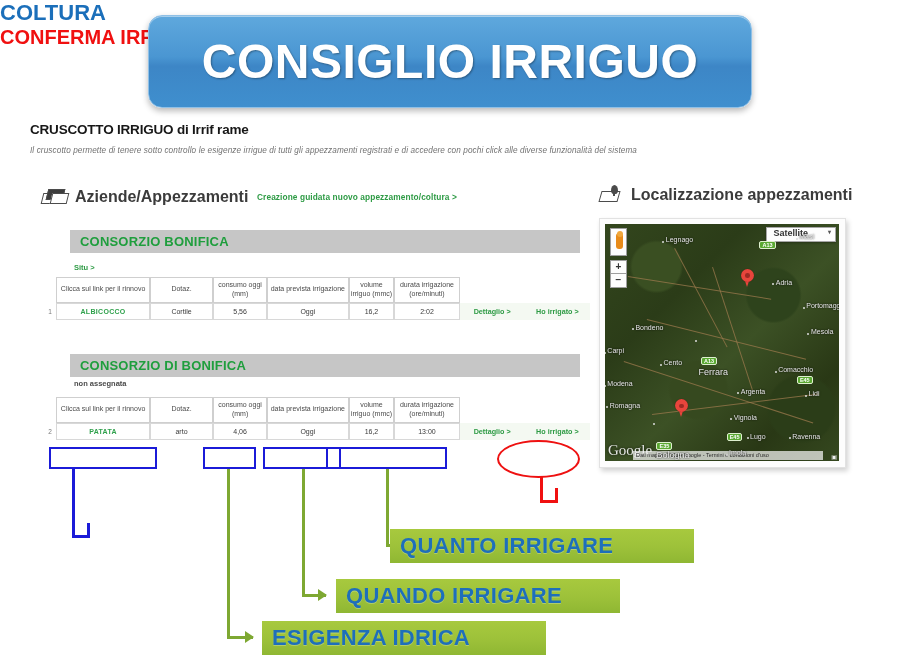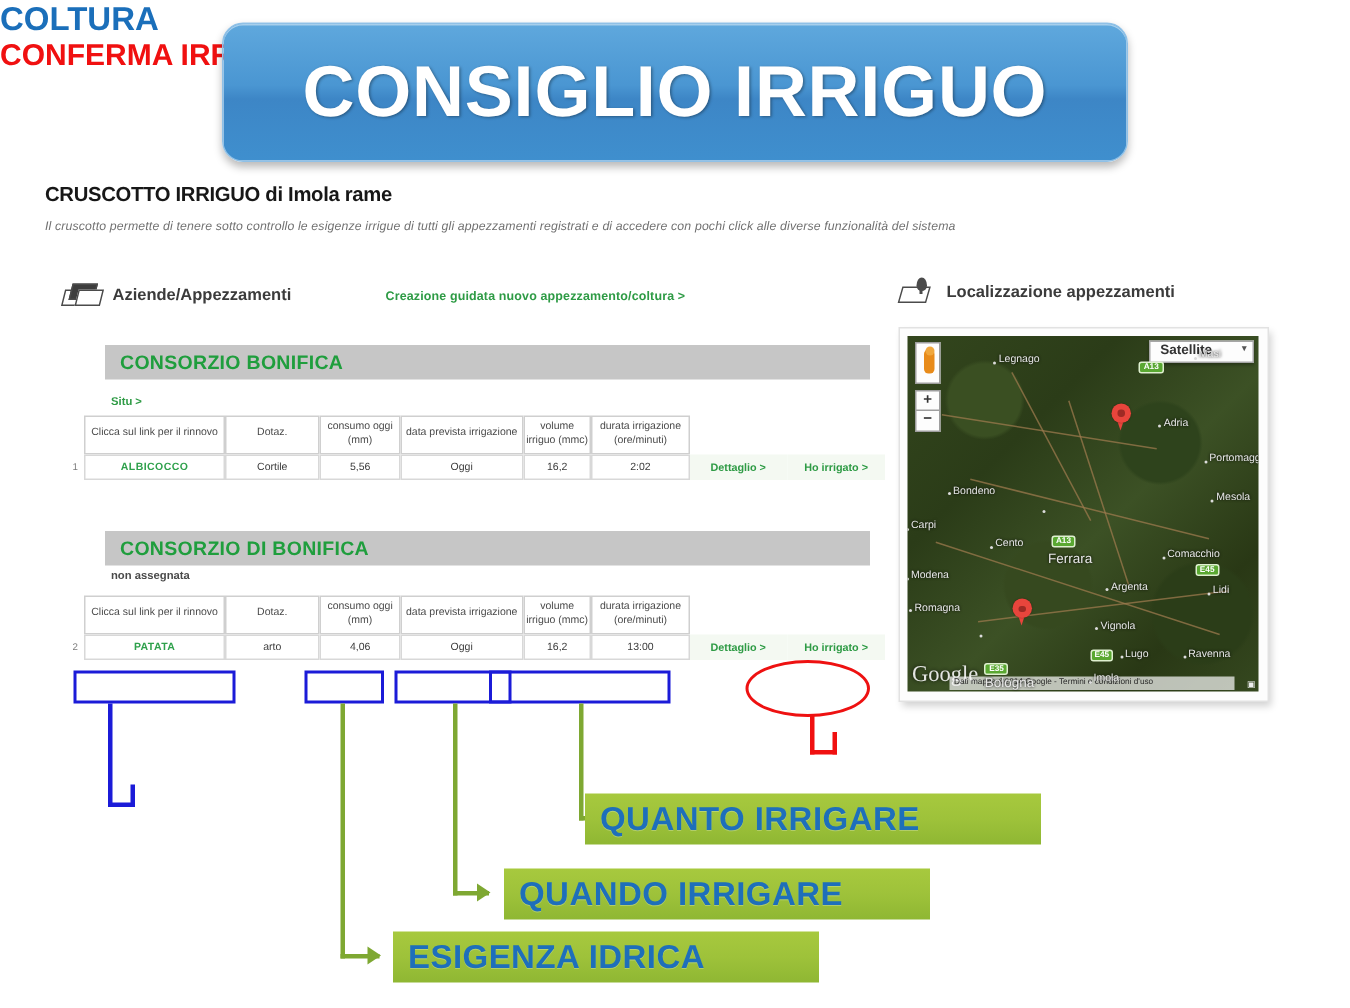--- a/index.html
+++ b/index.html
@@ -34,21 +34,21 @@
     letter-spacing:-.2px;
   }
   #doc-subheading {
     position:absolute; left:30px; top:146px; width:830px;
     font-size:8.2px; font-style:italic; color:#575757;
     letter-spacing:.1px; filter:blur(.35px); opacity:.85;
   }
 
   
   .sec-head { position:absolute; display:flex; align-items:center; gap:7px; }
-  .sec-head .lbl { font-size:11px; font-weight:bold; color:#3b3b3b; }
+  .sec-head .lbl { font-size:16px; font-weight:bold; color:#3b3b3b; }
   #sec-aziende { left:42px; top:188px; }
   #sec-localizz { left:600px; top:185px; }
   #wizard-link {
     position:absolute; left:257px; top:192px;
     font-size:8.3px; color:#2e9b45; font-weight:bold; letter-spacing:.1px;
     filter:blur(.25px);
   }
 
   .ic { display:inline-block; position:relative; }
   .ic-cards { width:26px; height:18px; }
@@ -225,21 +225,21 @@
     border-left:9px solid #7ea832;
   }
 </style>
 </head>
 <body>
 
 <div id="title-banner">
   <div class="txt">CONSIGLIO IRRIGUO</div>
 </div>
 
-<div id="doc-heading">CRUSCOTTO IRRIGUO di Imola rame</div>
+<div id="doc-heading">CRUSCOTTO IRRIGUO di Irrif rame</div>
 <div id="doc-subheading">Il cruscotto permette di tenere sotto controllo le esigenze irrigue di tutti gli appezzamenti registrati e di accedere con pochi click alle diverse funzionalità del sistema</div>
 
 <div class="sec-head" id="sec-aziende">
   <span class="ic ic-cards">
       <i></i>
       <i></i>
       <i></i>
     </span>
   <span class="lbl">Aziende/Appezzamenti</span>
 </div>

